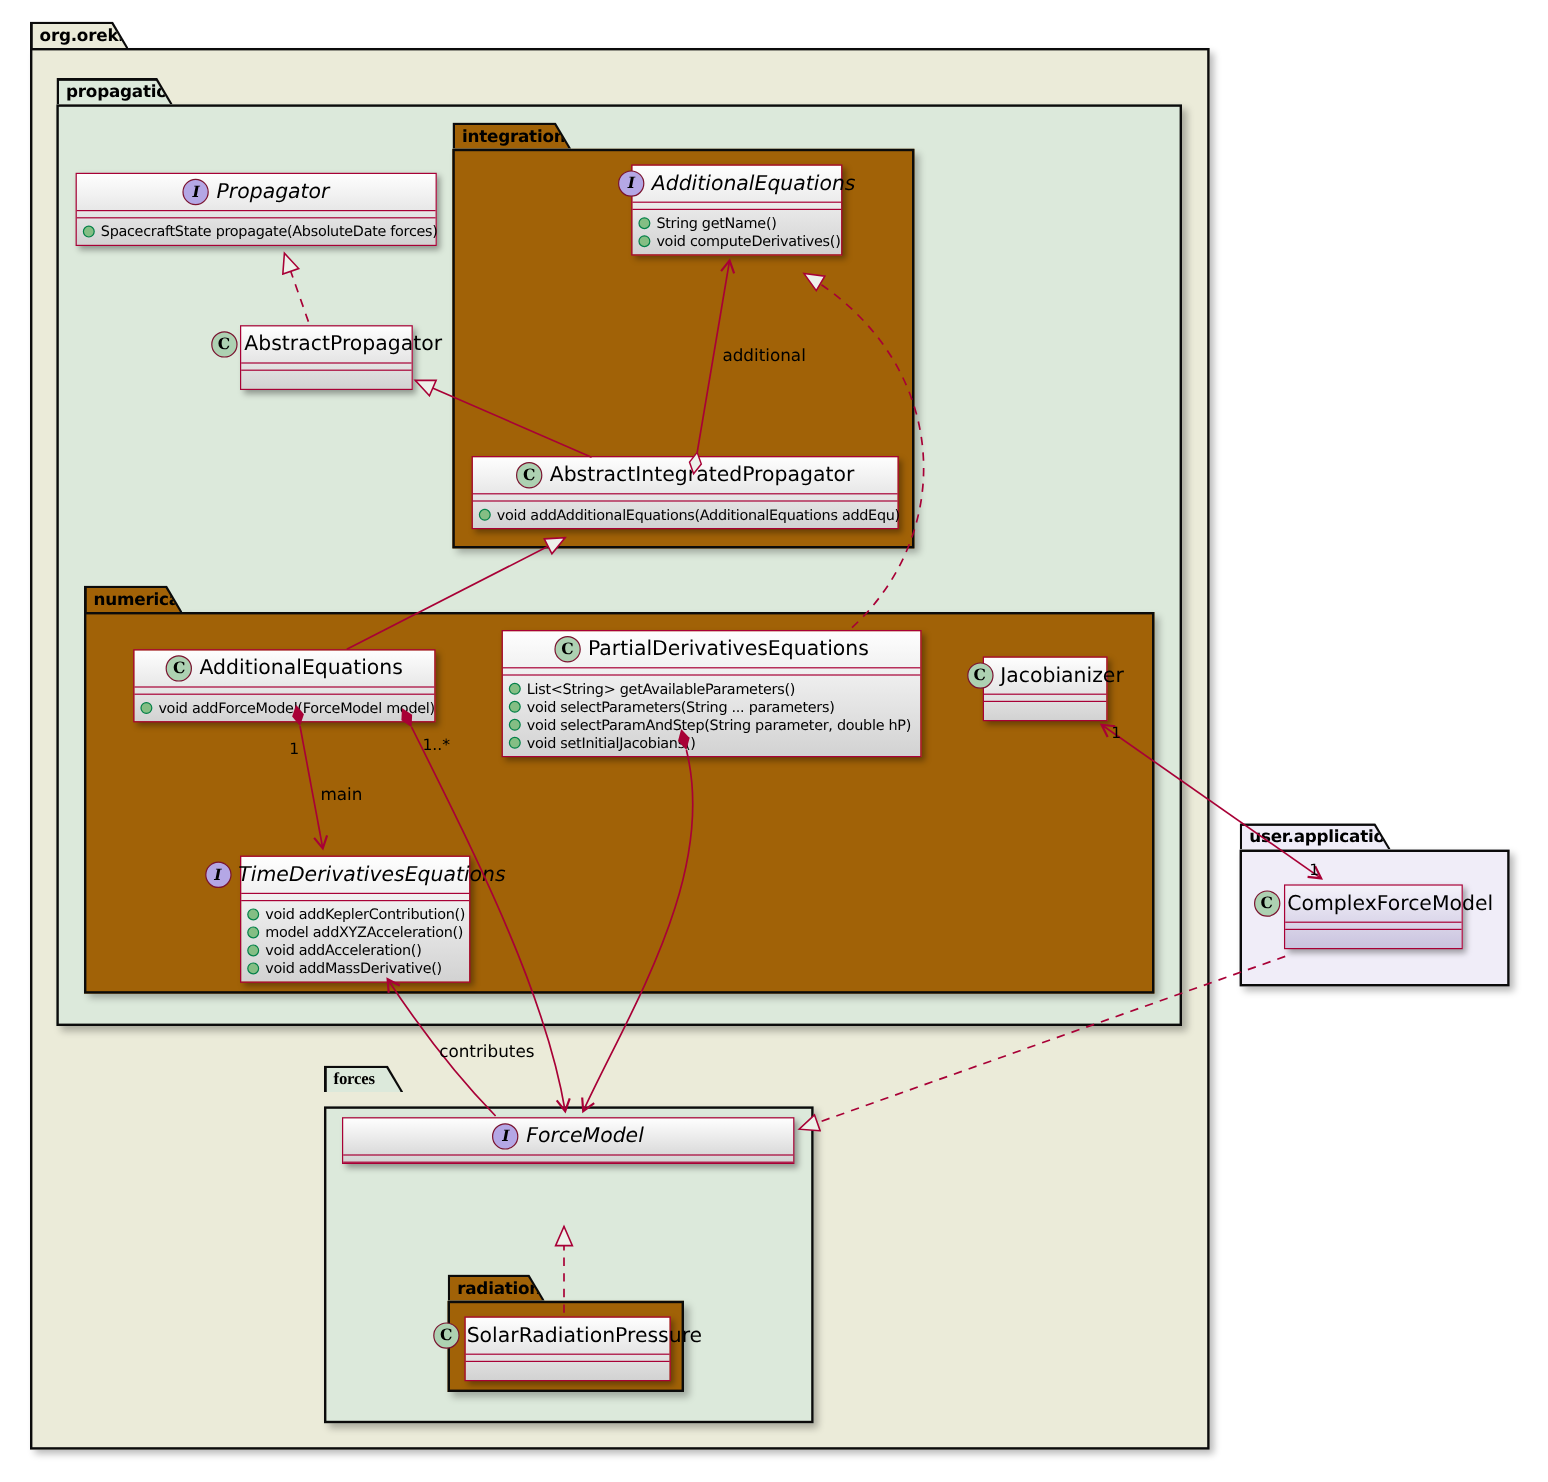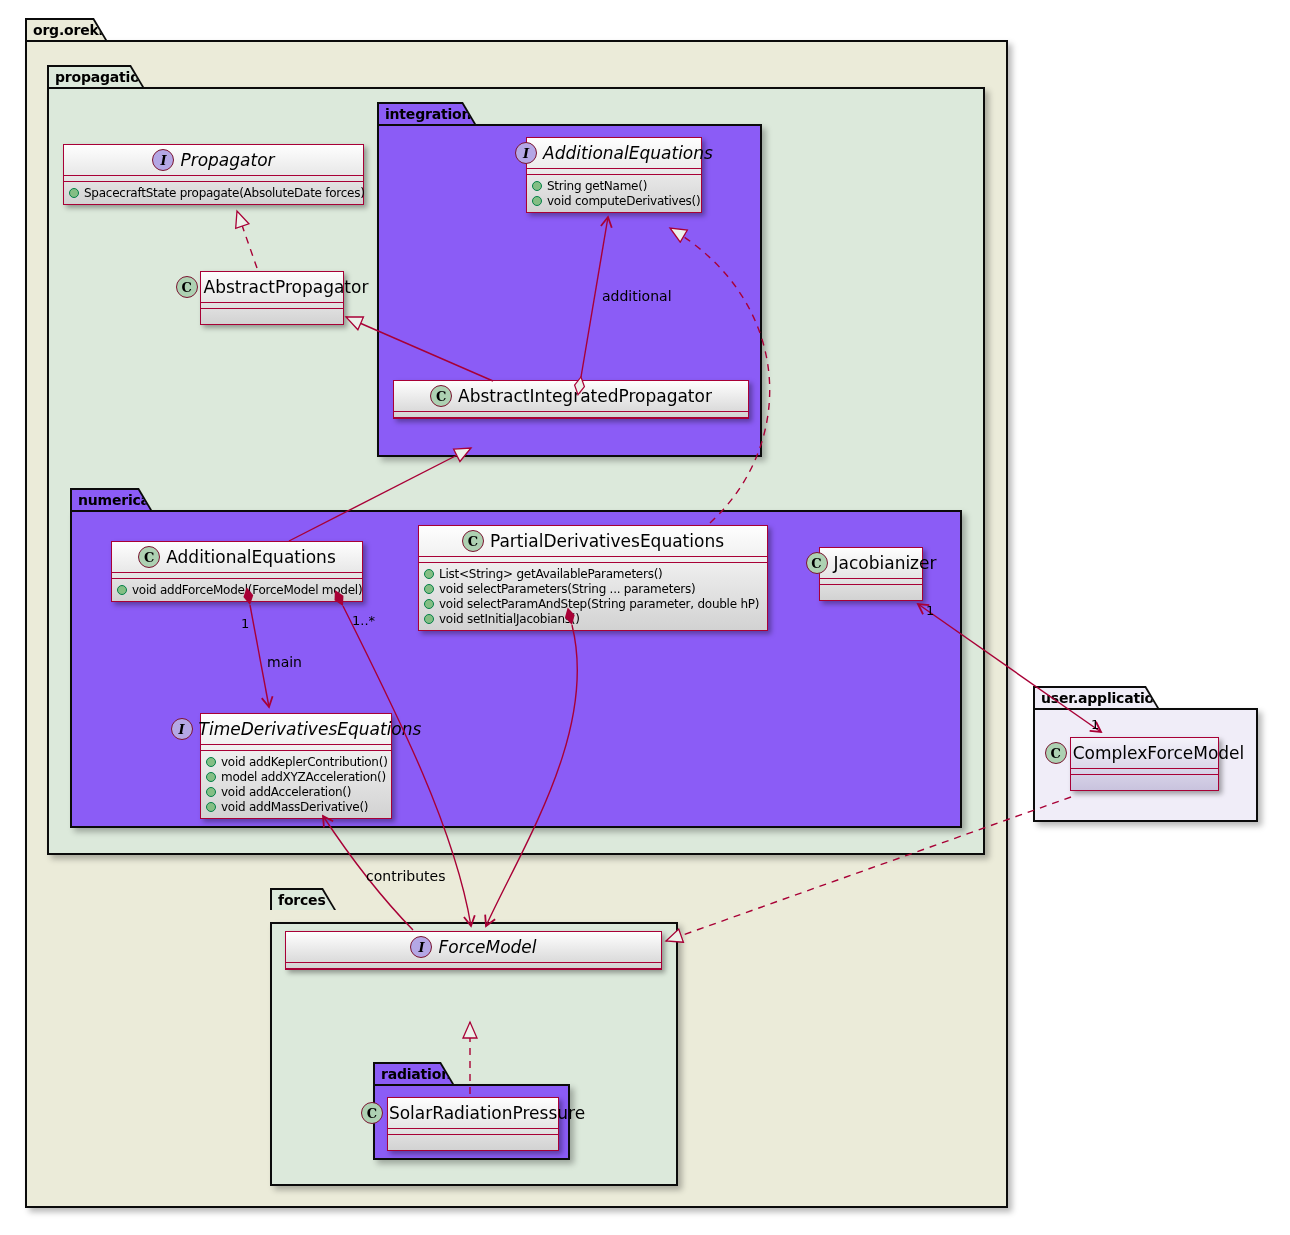--- a/index.html
+++ b/index.html
@@ -10,21 +10,21 @@
   .pkg-body{position:absolute;border:2px solid #0b0b0b;box-shadow:4px 4px 6px rgba(0,0,0,0.28);}
   .pkg-tab{position:absolute;background:#0b0b0b;
            clip-path:polygon(0 0,calc(100% - 13px) 0,100% 100%,0 100%);}
   .pkg-tab-inner{position:absolute;left:2px;top:2px;right:2px;bottom:0;
            clip-path:polygon(0 0,calc(100% - 12px) 0,100% 100%,0 100%);
            display:flex;align-items:center;padding-left:6px;
            font-size:14px;font-weight:bold;letter-spacing:-0.2px;}
 
   .bg-cream{background:#EBEBD9;}
   .bg-green{background:#DCE9DB;}
-  .bg-inner{background:#8b5cf6;}
+  .bg-inner{background:#a16207;}
   .bg-purple{background:#F0EDF8;}
 
   
   .uml-class{position:absolute;border:1.5px solid #A80036;
              background:linear-gradient(to bottom,#FEFEFE 0%,#D2D2D2 100%);
              box-shadow:3px 3px 5px rgba(0,0,0,0.35);}
   .uml-class.purple{background:linear-gradient(to bottom,#F4F2FA 0%,#C9C3DE 100%);}
   .cls-title{display:flex;align-items:center;justify-content:center;gap:6px;height:30px;padding:0 6px;}
   .cls-name{font-size:17px;white-space:nowrap;}
   .cls-name.italic{font-style:italic;}
@@ -66,21 +66,21 @@
   <div class="pkg-tab" style="left:377px;top:102px;width:99px;height:22px;">
     <div class="pkg-tab-inner bg-inner">integration</div>
   </div>
 
   <div class="pkg-body bg-inner" style="left:70px;top:510px;width:888px;height:314px;"></div>
   <div class="pkg-tab" style="left:70px;top:488px;width:82px;height:22px;">
     <div class="pkg-tab-inner bg-inner">numerical</div>
   </div>
 
   <div class="pkg-body bg-green" style="left:270px;top:922px;width:404px;height:260px;"></div>
-  <div class="pkg-tab" style="left:270px;top:888px;width:66px;height:22px;">
+  <div class="pkg-tab" style="left:270px;top:888px;width:66px;height:22px;font-family:Liberation Serif, serif;">
     <div class="pkg-tab-inner bg-green">forces</div>
   </div>
 
   <div class="pkg-body bg-inner" style="left:373px;top:1084px;width:193px;height:72px;"></div>
   <div class="pkg-tab" style="left:373px;top:1062px;width:81px;height:22px;">
     <div class="pkg-tab-inner bg-inner">radiation</div>
   </div>
 
   <div class="pkg-body bg-purple" style="left:1033px;top:708px;width:221px;height:110px;"></div>
   <div class="pkg-tab" style="left:1033px;top:686px;width:126px;height:22px;">
@@ -127,20 +127,26 @@
       </div>
     </div>
   </div>
 
   <div class="uml-class" style="left:393px;top:380px;width:354px;">
     <div class="cls-title">
       <span class="spot klass">C</span>
       <span class="cls-name">AbstractIntegratedPropagator</span>
     </div>
     <div class="cls-fields"></div>
+    <div class="cls-methods">
+      <div class="m">
+        <span class="dot"></span>
+        <span class="txt">void addAdditionalEquations(AdditionalEquations addEqu)</span>
+      </div>
+    </div>
   </div>
 
   <div class="uml-class" style="left:111px;top:541px;width:250px;">
     <div class="cls-title">
       <span class="spot klass">C</span>
       <span class="cls-name">AdditionalEquations</span>
     </div>
     <div class="cls-fields"></div>
     <div class="cls-methods">
       <div class="m">

